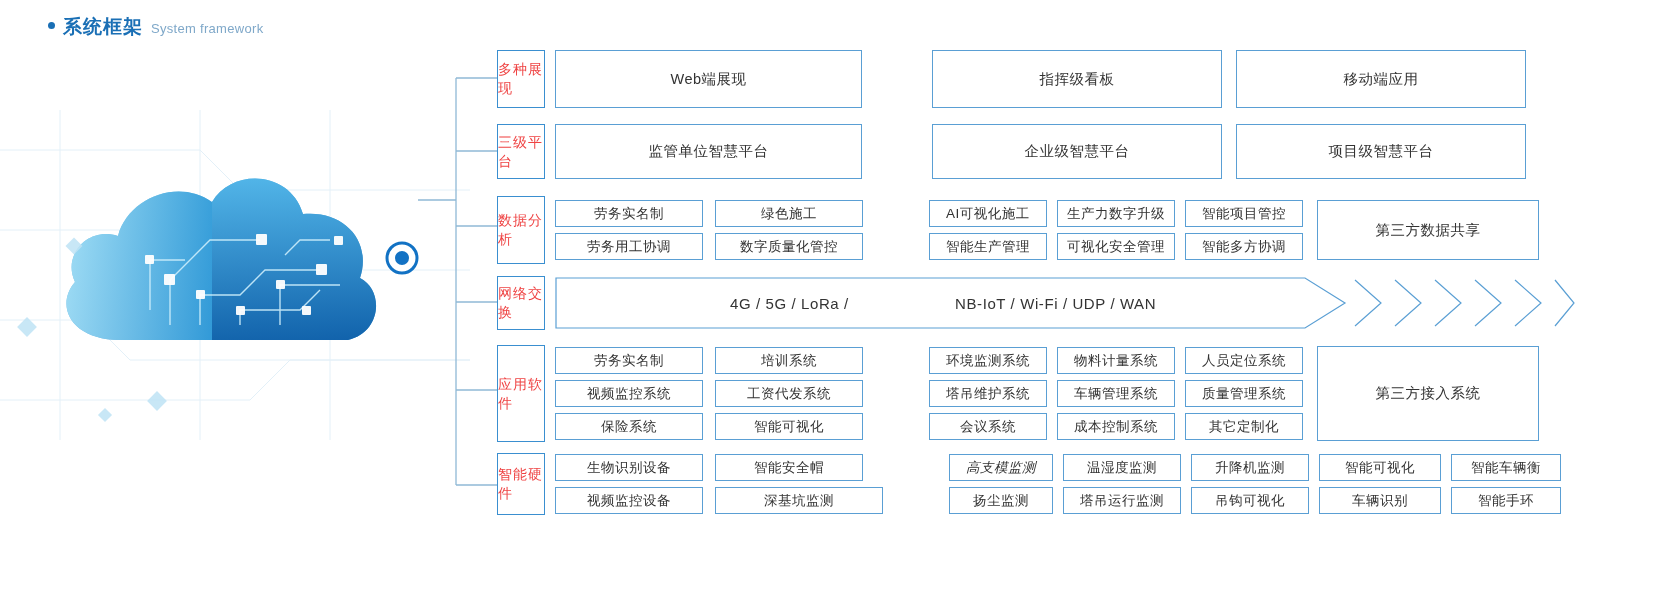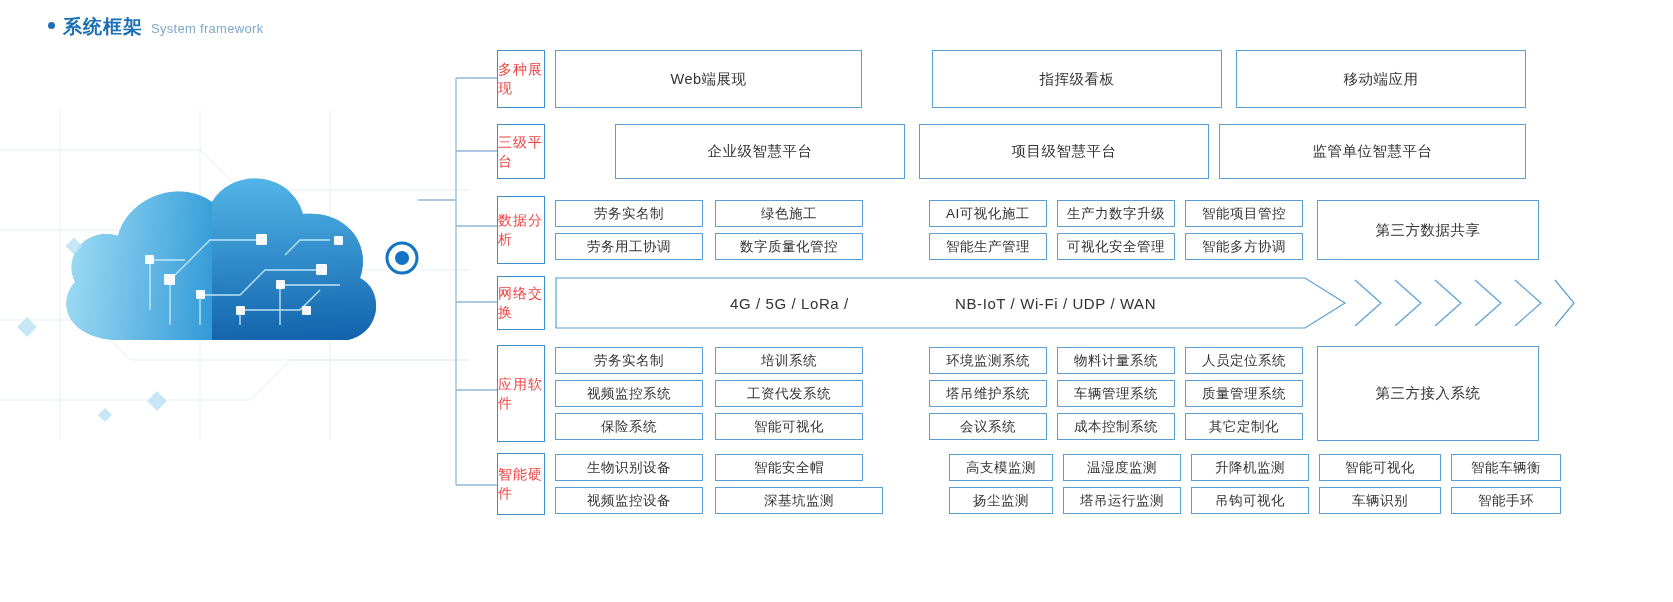--- a/index.html
+++ b/index.html
@@ -140,29 +140,29 @@
       <div class="box big" style="width:290px;height:58px;">指挥级看板</div>
       <div class="box big" style="width:290px;height:58px;">移动端应用</div>
     </div>
   </div>
 </div>
 
 <div class="row" style="left:497px;top:124px;height:55px;">
   <div class="cat" style="height:55px;">
     <span>三级平台</span>
   </div>
+  <div class="group" style="margin-left:10px;">
+    <div class="line">
+      <div class="box big" style="width:307px;height:55px;">监管单位智慧平台</div>
+    </div>
+  </div>
   <div class="group" style="margin-left:70px;">
     <div class="line" style="gap:14px;">
       <div class="box big" style="width:290px;height:55px;">企业级智慧平台</div>
       <div class="box big" style="width:290px;height:55px;">项目级智慧平台</div>
-    </div>
-  </div>
-  <div class="group" style="margin-left:10px;">
-    <div class="line">
-      <div class="box big" style="width:307px;height:55px;">监管单位智慧平台</div>
     </div>
   </div>
 </div>
 
 <div class="row" style="left:497px;top:196px;height:68px;">
   <div class="cat" style="height:68px;">
     <span>数据分析</span>
   </div>
   <div class="group" style="margin-left:10px;gap:6px;">
     <div class="line" style="gap:12px;">
@@ -257,21 +257,21 @@
       <div class="box" style="width:148px;height:27px;">生物识别设备</div>
       <div class="box" style="width:148px;height:27px;">智能安全帽</div>
     </div>
     <div class="line" style="gap:12px;">
       <div class="box" style="width:148px;height:27px;">视频监控设备</div>
       <div class="box" style="width:168px;height:27px;">深基坑监测</div>
     </div>
   </div>
   <div class="group" style="margin-left:66px;gap:6px;">
     <div class="line" style="gap:10px;">
-      <div class="box" style="width:104px;height:27px;">高支模监测</div>
+      <div class="box" style="width:104px;height:27px;font-style:italic;">高支模监测</div>
       <div class="box" style="width:118px;height:27px;">温湿度监测</div>
       <div class="box" style="width:118px;height:27px;">升降机监测</div>
       <div class="box" style="width:122px;height:27px;">智能可视化</div>
       <div class="box" style="width:110px;height:27px;">智能车辆衡</div>
     </div>
     <div class="line" style="gap:10px;">
       <div class="box" style="width:104px;height:27px;">扬尘监测</div>
       <div class="box" style="width:118px;height:27px;">塔吊运行监测</div>
       <div class="box" style="width:118px;height:27px;">吊钩可视化</div>
       <div class="box" style="width:122px;height:27px;">车辆识别</div>

